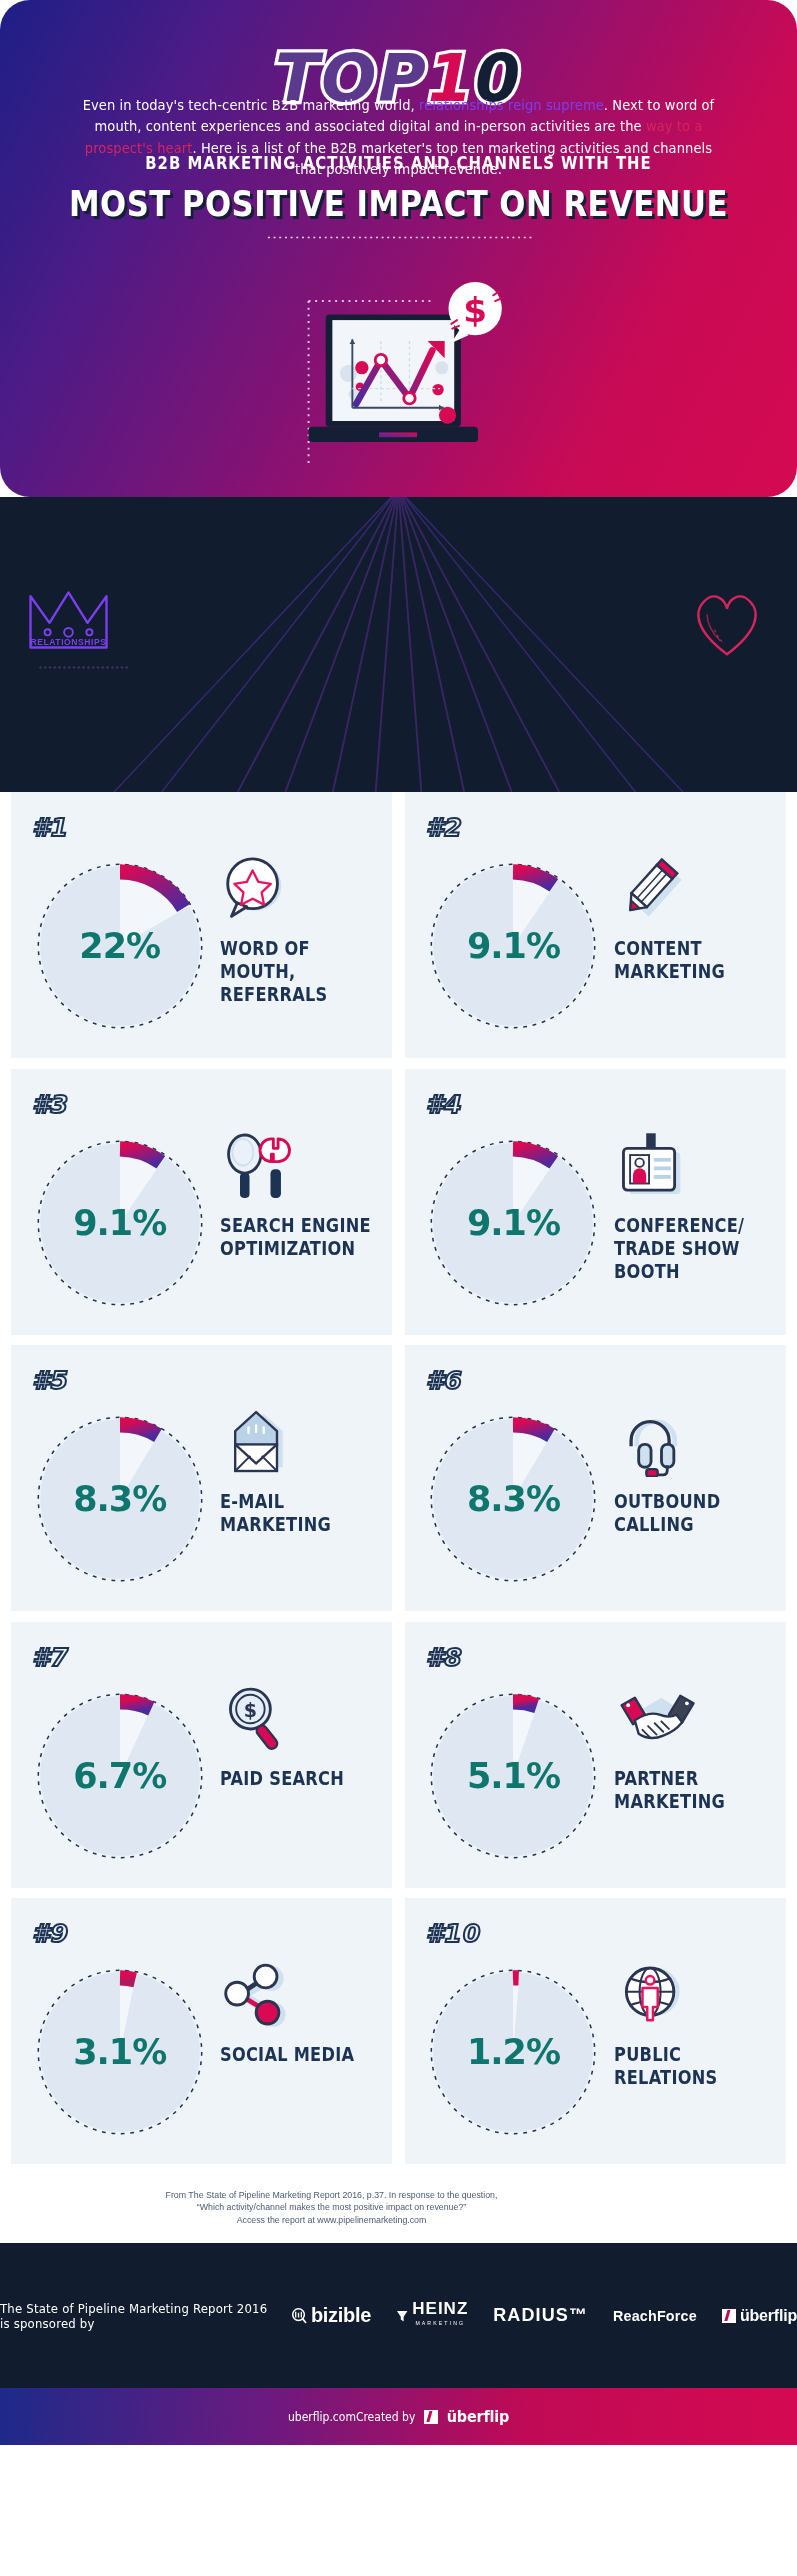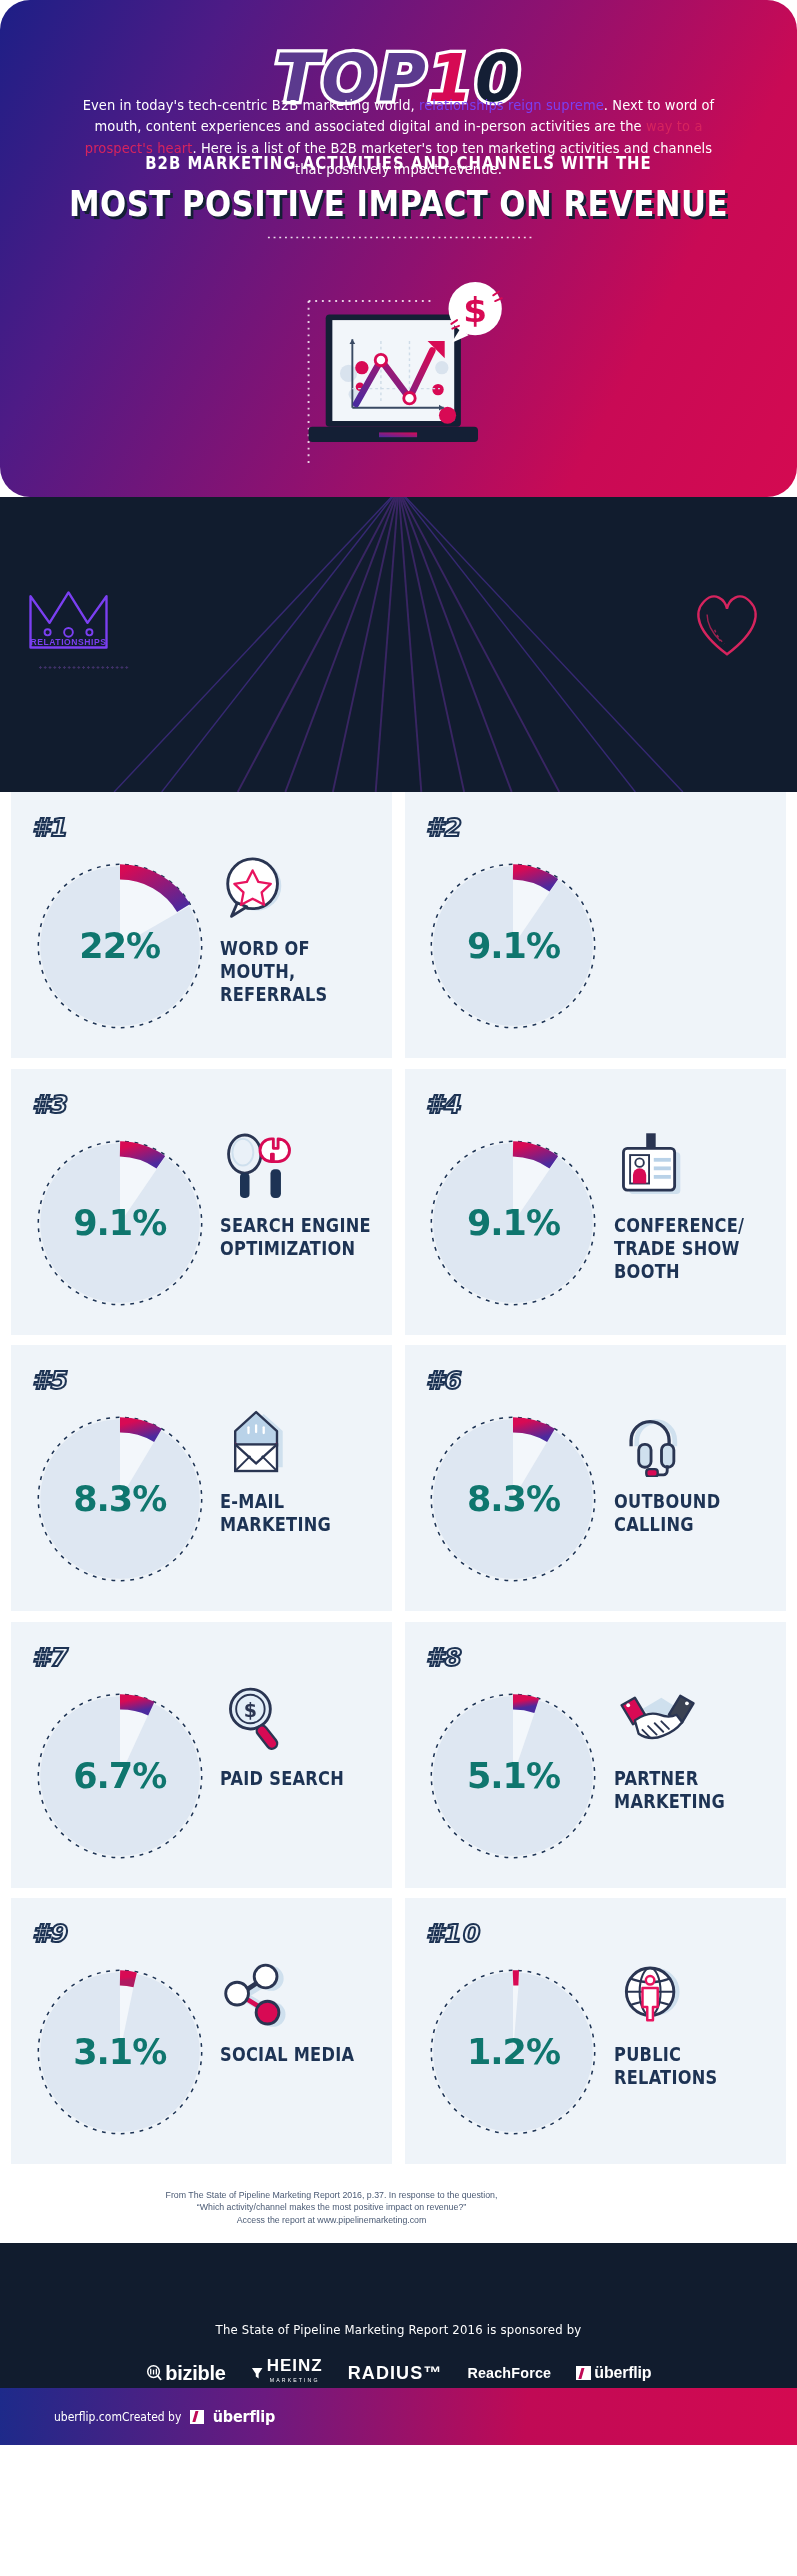--- a/index.html
+++ b/index.html
@@ -125,22 +125,22 @@
   .source {
     width: 663px; background: #ffffff; text-align: center;
     padding: 25px 0 17px 0;
     font-family: "Liberation Sans", sans-serif;
     font-size: 8.8px; line-height: 12.4px; color: #4a5a74;
   }
 
   
   .sponsor {
     width: 797px; height: 145px; background: #111c2e;
-    display: flex; flex-direction: column; align-items: center;
-    justify-content: flex-end; gap: 21px;
+    display: flex; flex-direction: row; align-items: center;
+    justify-content: space-between; gap: 21px;
   }
   .sponsor-title {
     color: #ffffff; font-size: 13px;
     font-family: "DejaVu Sans Condensed","Liberation Sans Narrow","Liberation Sans", sans-serif;
     letter-spacing: 0.2px;
   }
   .logos { display: flex; align-items: center; gap: 25px; }
   .logo {
     color: #ffffff; font-weight: bold; display: flex;
     align-items: center; gap: 3.8px; white-space: nowrap;
@@ -149,22 +149,22 @@
   .lg-heinz   { font-size: 17px; letter-spacing: 1px; line-height: 15px; text-align: center; }
   .lg-heinz small { display: block; font-size: 5.2px; letter-spacing: 2.1px; font-weight: normal; }
   .lg-radius  { font-size: 18px; letter-spacing: 1.1px; }
   .lg-reach   { font-size: 14.3px; letter-spacing: 0.2px; }
   .lg-uber    { font-size: 16px; letter-spacing: -0.2px; }
 
   
   .bottombar {
     width: 797px; height: 57px;
     background: linear-gradient(95deg, #1d2a8a 0%, #6b1a80 33%, #c00a55 66%, #d40a51 100%);
-    display: flex; align-items: center; justify-content: flex-start;
-    padding: 0 54px; color: #ffffff;
+    display: flex; align-items: center; justify-content: center;
+    padding: 0 34px; color: #ffffff;
   }
   .bb-left  { font-size: 12px; font-family: "DejaVu Sans Condensed","Liberation Sans Narrow","Liberation Sans", sans-serif; }
   .bb-right { display: flex; align-items: center; gap: 8.6px; font-size: 12px;
               font-family: "DejaVu Sans Condensed","Liberation Sans Narrow","Liberation Sans", sans-serif; }
   .bb-logo  { font-size: 16px; font-weight: bold; letter-spacing: -0.2px; }
   .uflip-mark {
     width: 14.3px; height: 14.3px; background: #ffffff; display: inline-block;
     position: relative;
   }
   .uflip-mark::after {
@@ -327,20 +327,35 @@
           <path d="M100 22 A78 78 0 0 1 143 36" fill="none" stroke="url(#g2)" stroke-width="16"></path>
           <defs>
               <linearGradient id="g2" x1="0" y1="0" x2="1" y2="1">
             <stop offset="0" stop-color="#d80a54"></stop>
                 <stop offset="1" stop-color="#4b2a9e"></stop>
               </linearGradient>
             </defs>
         </svg>
         <div class="pct">9.1%</div>
       </div>
+      <div class="right-col">
+        <div class="ico">
+          <svg width="72" height="69" viewBox="0 0 76 72">
+            <g transform="rotate(42 38 36)">
+              <rect x="34" y="6" width="22" height="52" fill="#cfe0ee"></rect>
+              <rect x="26" y="4" width="22" height="8" fill="#d80a54" stroke="#2a3552" stroke-width="2.5"></rect>
+              <rect x="26" y="12" width="22" height="40" fill="#ffffff" stroke="#2a3552" stroke-width="2.5"></rect>
+              <path d="M34 12 v40 M40 12 v40" stroke="#2a3552" stroke-width="1.6"></path>
+              <path d="M26 52 L37 66 L48 52 Z" fill="#ffffff" stroke="#2a3552" stroke-width="2.5" stroke-linejoin="round"></path>
+              <path d="M31 58 L37 66 L43 58 Z" fill="#d80a54" stroke="#2a3552" stroke-width="2"></path>
+            </g>
+          </svg>
+        </div>
+        <div class="label">CONTENT MARKETING</div>
+      </div>
     </div>
   </div>
 
   <div class="card">
     <div class="rank">#3</div>
     <div class="card-body">
       <div class="donut-wrap">
         <svg width="190" height="190" viewBox="0 0 200 200">
           <circle cx="100" cy="100" r="86" fill="none" stroke="#1d3354" stroke-width="1.6" stroke-dasharray="4 6"></circle>
           <circle cx="100" cy="100" r="84" fill="#dee7f2"></circle>

